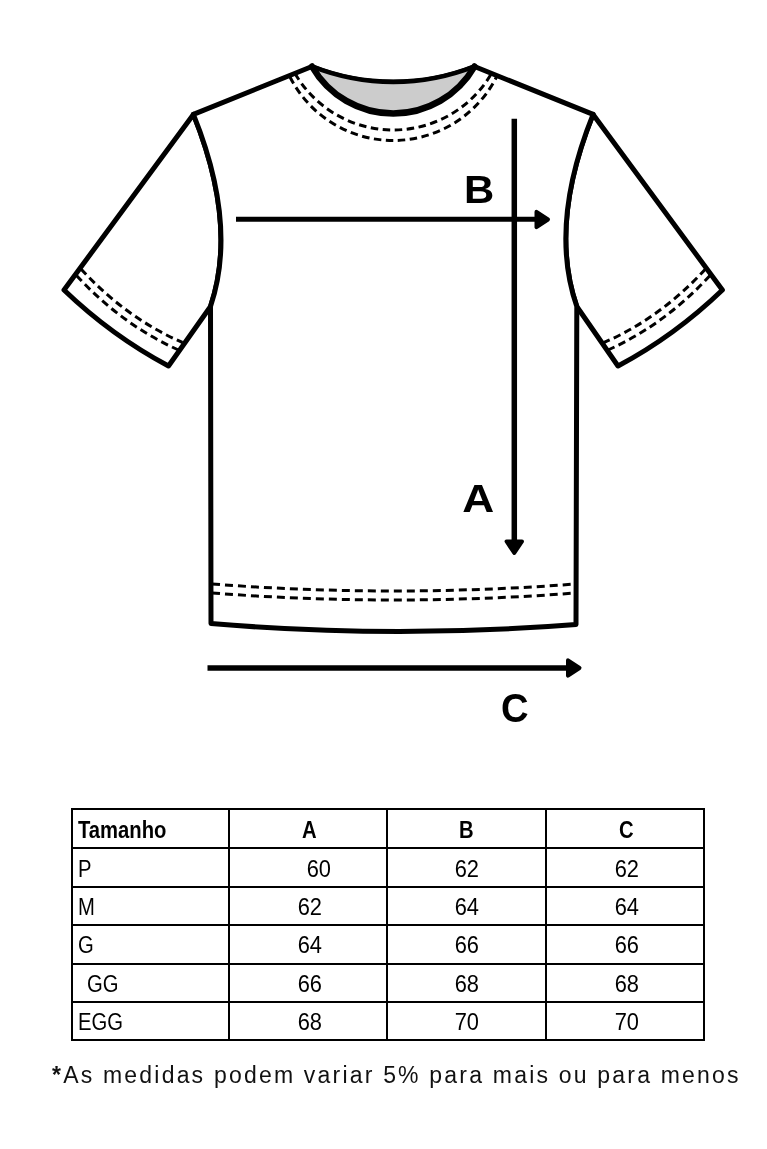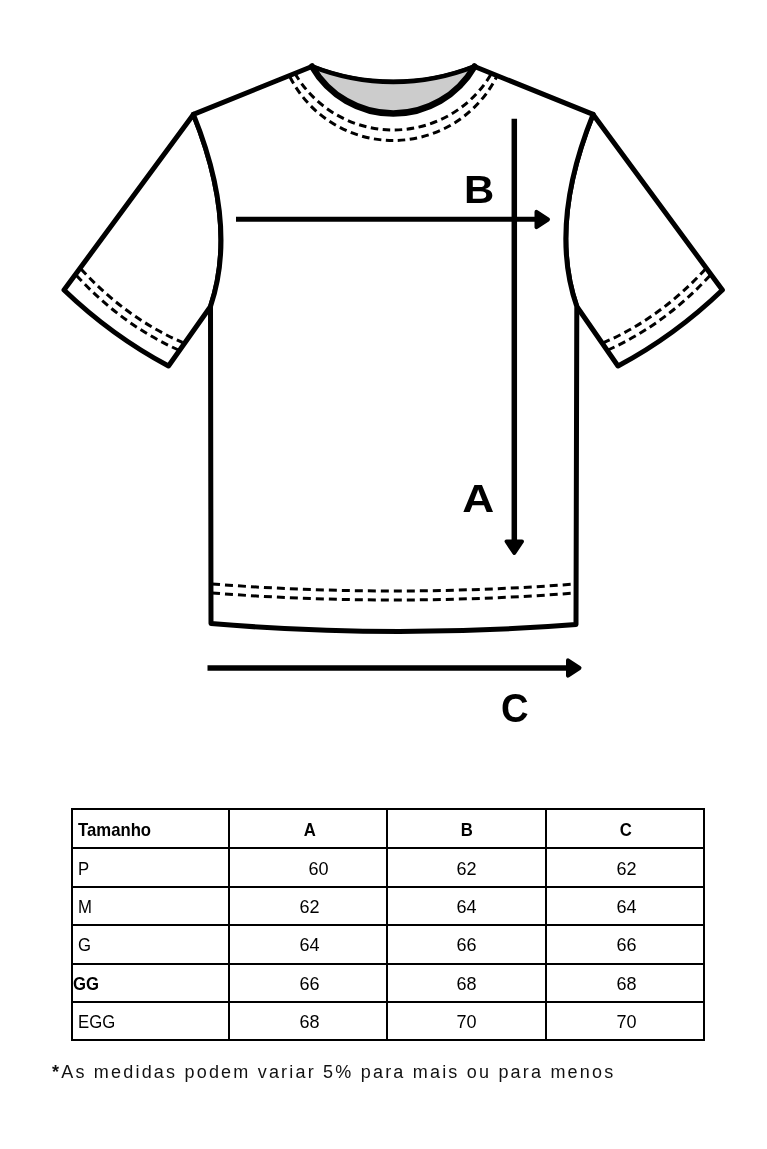--- a/index.html
+++ b/index.html
@@ -4,29 +4,29 @@
 <style>
   html,body{margin:0;padding:0;}
   html{filter:grayscale(1);}
   body{width:767px;height:1149px;background:#fff;position:relative;overflow:hidden;
        font-family:"Liberation Sans", sans-serif;}
   #shirt{position:absolute;left:0;top:0;}
   #tbl{position:absolute;left:71px;top:808px;width:634px;height:232.5px;
     border:2.5px solid #000;box-sizing:border-box;}
   .vl{position:absolute;top:0;bottom:0;width:2px;background:#000;}
   .hl{position:absolute;left:0;right:0;height:2px;background:#000;}
-  .cell{position:absolute;height:38.5px;line-height:38.5px;font-size:19px;
+  .cell{position:absolute;height:38.5px;line-height:38.5px;font-size:23px;
     color:#000;white-space:nowrap;}
   .cell span{display:inline-block;}
   .sX{transform:scaleX(0.88);transform-origin:left;}
   .sC{transform:scaleX(0.88);transform-origin:center;}
   .sN{transform:scaleX(0.95);transform-origin:center;}
   .ctr{text-align:center;}
   .bold{font-weight:bold;}
-  #note{position:absolute;left:52px;top:1062px;font-size:18px;color:#111;
+  #note{position:absolute;left:52px;top:1062px;font-size:23px;color:#111;
     letter-spacing:2.2px;white-space:nowrap;}
 </style>
 </head>
 <body>
 <svg id="shirt" width="767" height="790" viewBox="0 0 767 790" xmlns="http://www.w3.org/2000/svg">
 
   <path d="M193.4,114.4 L64,290 Q112,336 168.5,366 L210.5,306.5 Q238,225 193.4,114.4 Z" fill="#fff" stroke="#000" stroke-width="5" stroke-linejoin="round"></path>
 
   <path d="M593.1,114.4 L722.4,290 Q674.5,336 618,366 L576.8,306.5 Q548.5,225 593.1,114.4 Z" fill="#fff" stroke="#000" stroke-width="5" stroke-linejoin="round"></path>
 
@@ -79,21 +79,21 @@
   <div class="cell ctr" style="left:315.00px;width:157.00px;top:39.74px;"><span class="sN">62</span></div>
   <div class="cell ctr" style="left:475.60px;width:155.50px;top:39.74px;"><span class="sN">62</span></div>
   <div class="cell" style="left:4.5px;top:78.11px;"><span class="sX">M</span></div>
   <div class="cell ctr" style="left:157.40px;width:158.00px;top:78.11px;"><span class="sN">62</span></div>
   <div class="cell ctr" style="left:315.00px;width:157.00px;top:78.11px;"><span class="sN">64</span></div>
   <div class="cell ctr" style="left:475.60px;width:155.50px;top:78.11px;"><span class="sN">64</span></div>
   <div class="cell" style="left:4.5px;top:116.48px;"><span class="sX">G</span></div>
   <div class="cell ctr" style="left:157.40px;width:158.00px;top:116.48px;"><span class="sN">64</span></div>
   <div class="cell ctr" style="left:315.00px;width:157.00px;top:116.48px;"><span class="sN">66</span></div>
   <div class="cell ctr" style="left:475.60px;width:155.50px;top:116.48px;"><span class="sN">66</span></div>
-  <div class="cell" style="left:0;top:154.85px;font-weight:bold;"><span class="sX">GG</span></div>
+  <div class="cell" style="left:14px;top:154.85px;"><span class="sX">GG</span></div>
   <div class="cell ctr" style="left:157.40px;width:158.00px;top:154.85px;"><span class="sN">66</span></div>
   <div class="cell ctr" style="left:315.00px;width:157.00px;top:154.85px;"><span class="sN">68</span></div>
   <div class="cell ctr" style="left:475.60px;width:155.50px;top:154.85px;"><span class="sN">68</span></div>
   <div class="cell" style="left:4.5px;top:193.22px;text-align:right;"><span class="sX">EGG</span></div>
   <div class="cell ctr" style="left:157.40px;width:158.00px;top:193.22px;"><span class="sN">68</span></div>
   <div class="cell ctr" style="left:315.00px;width:157.00px;top:193.22px;"><span class="sN">70</span></div>
   <div class="cell ctr" style="left:475.60px;width:155.50px;top:193.22px;"><span class="sN">70</span></div>
 </div>
 
 <div id="note"><span class="bold">*</span>As medidas podem variar 5% para mais ou para menos</div>

